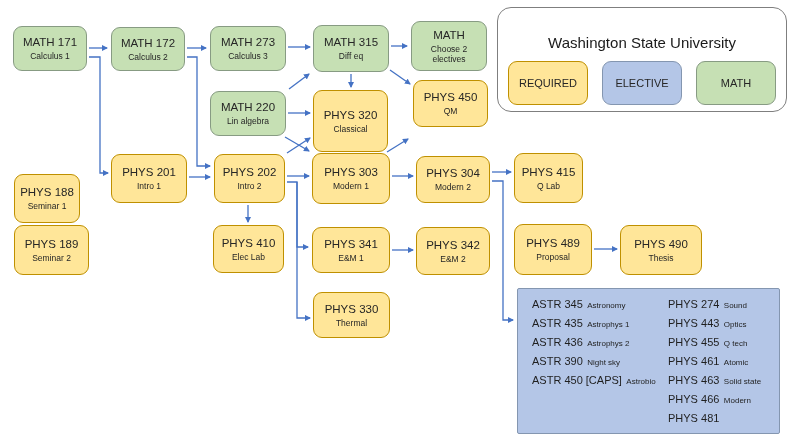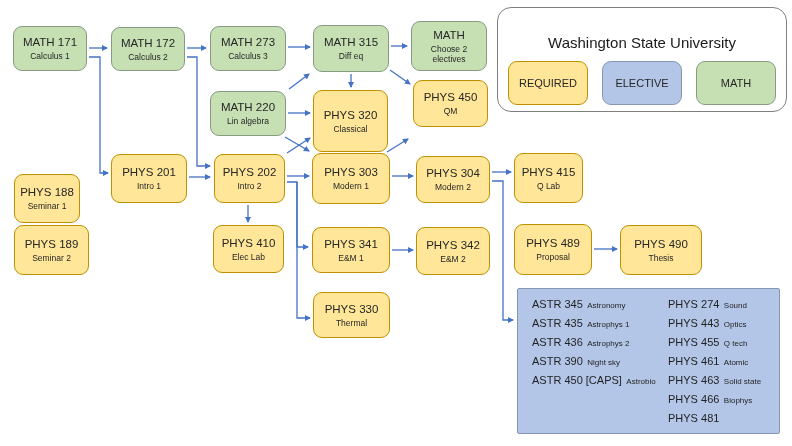--- a/index.html
+++ b/index.html
@@ -184,18 +184,18 @@
         <div class="erow"><span class="ecode">ASTR 436</span> <span class="ename">Astrophys 2</span></div>
         <div class="erow"><span class="ecode">ASTR 390</span> <span class="ename">Night sky</span></div>
         <div class="erow"><span class="ecode">ASTR 450 [CAPS]</span> <span class="ename">Astrobio</span></div>
       </div>
     <div class="ecol ecol-right">
         <div class="erow"><span class="ecode">PHYS 274</span> <span class="ename">Sound</span></div>
         <div class="erow"><span class="ecode">PHYS 443</span> <span class="ename">Optics</span></div>
         <div class="erow"><span class="ecode">PHYS 455</span> <span class="ename">Q tech</span></div>
         <div class="erow"><span class="ecode">PHYS 461</span> <span class="ename">Atomic</span></div>
         <div class="erow"><span class="ecode">PHYS 463</span> <span class="ename">Solid state</span></div>
-        <div class="erow"><span class="ecode">PHYS 466</span> <span class="ename">Biophys</span></div>
+        <div class="erow"><span class="ecode">PHYS 466</span> <span class="ename">Modern</span></div>
         <div class="erow"><span class="ecode">PHYS 481</span> </div>
       </div>
   </div>
 
 </div>
 
 </body></html>

